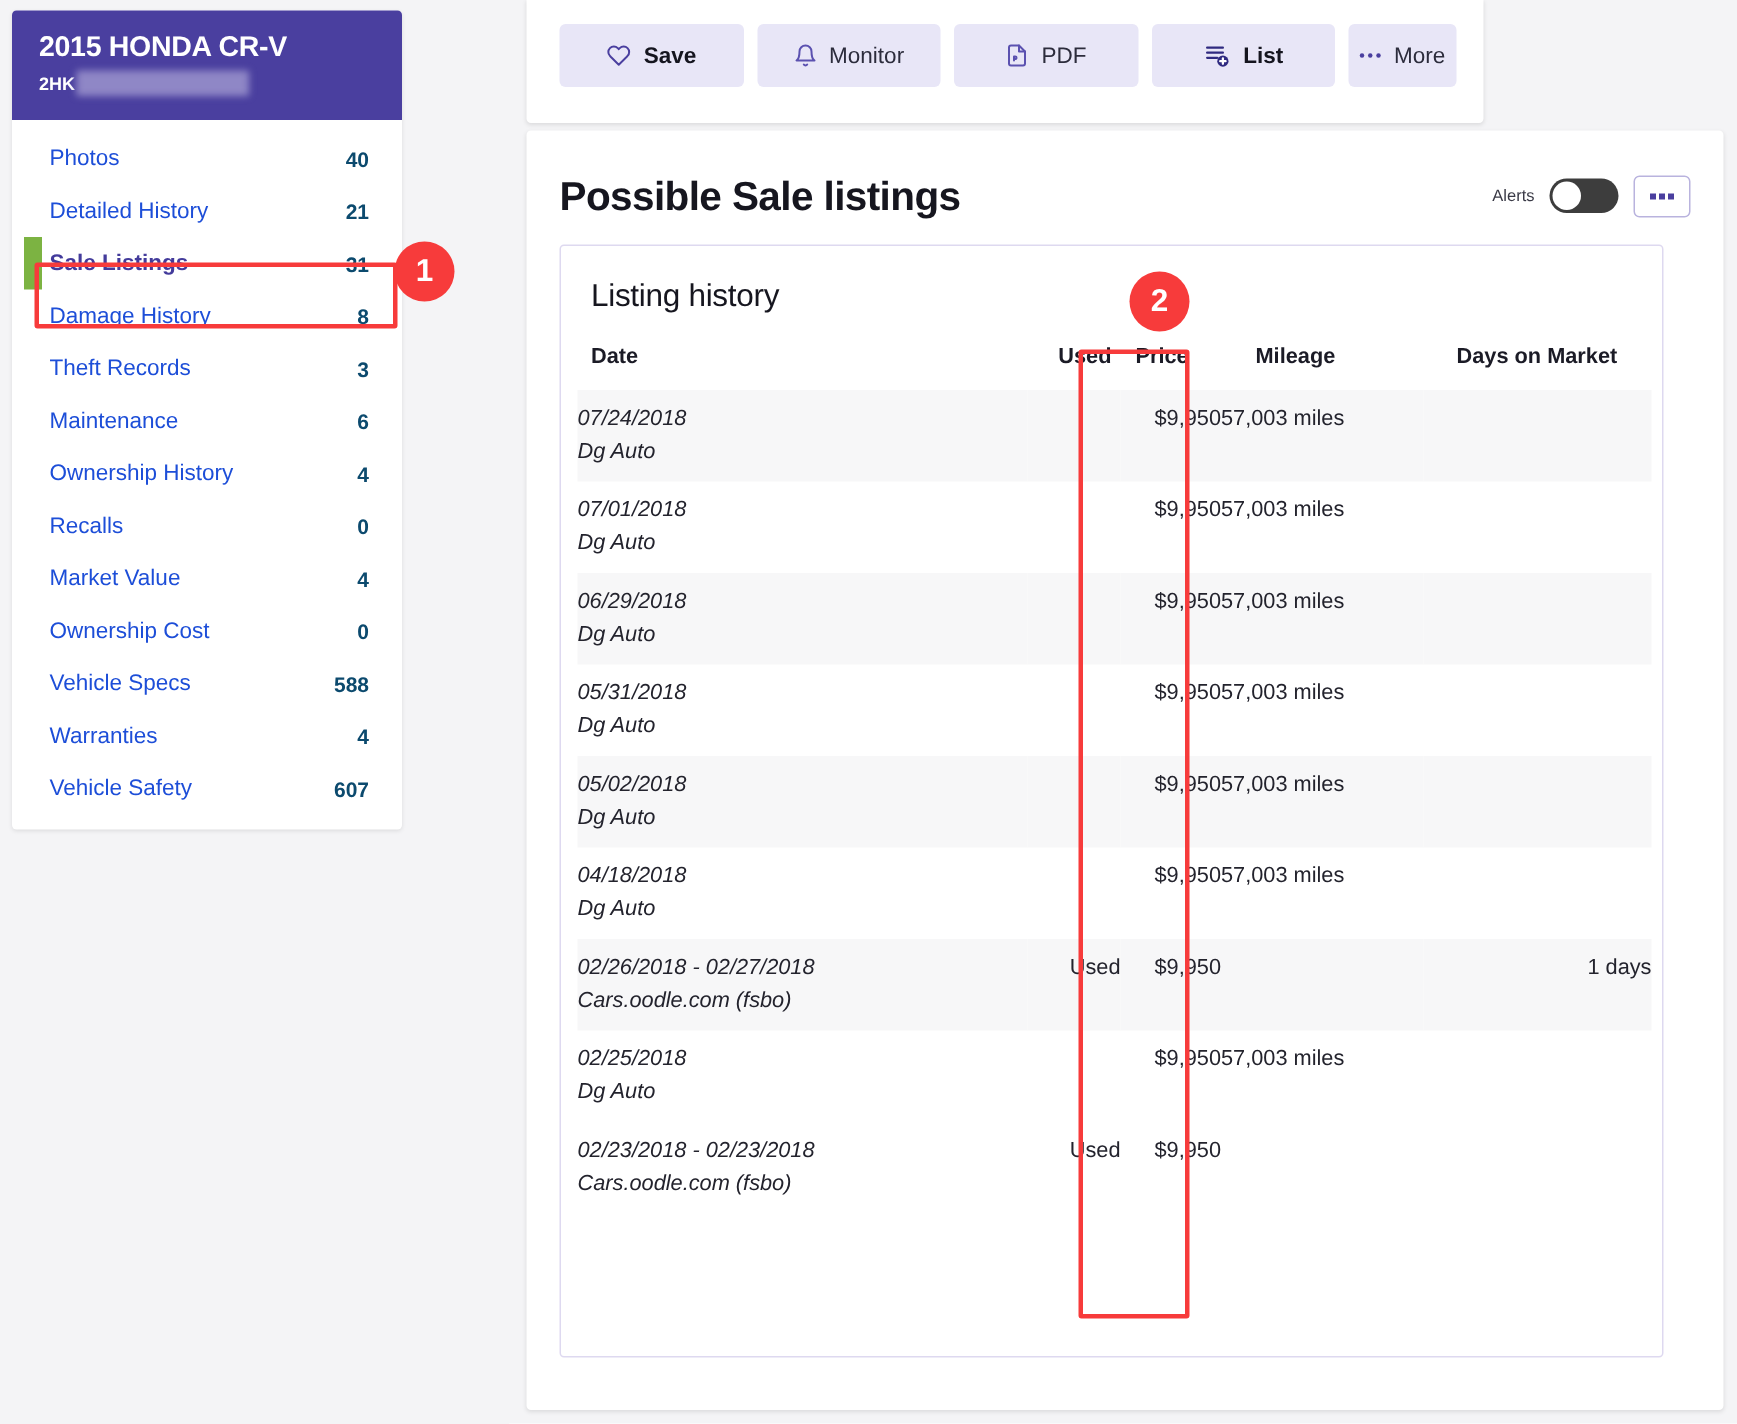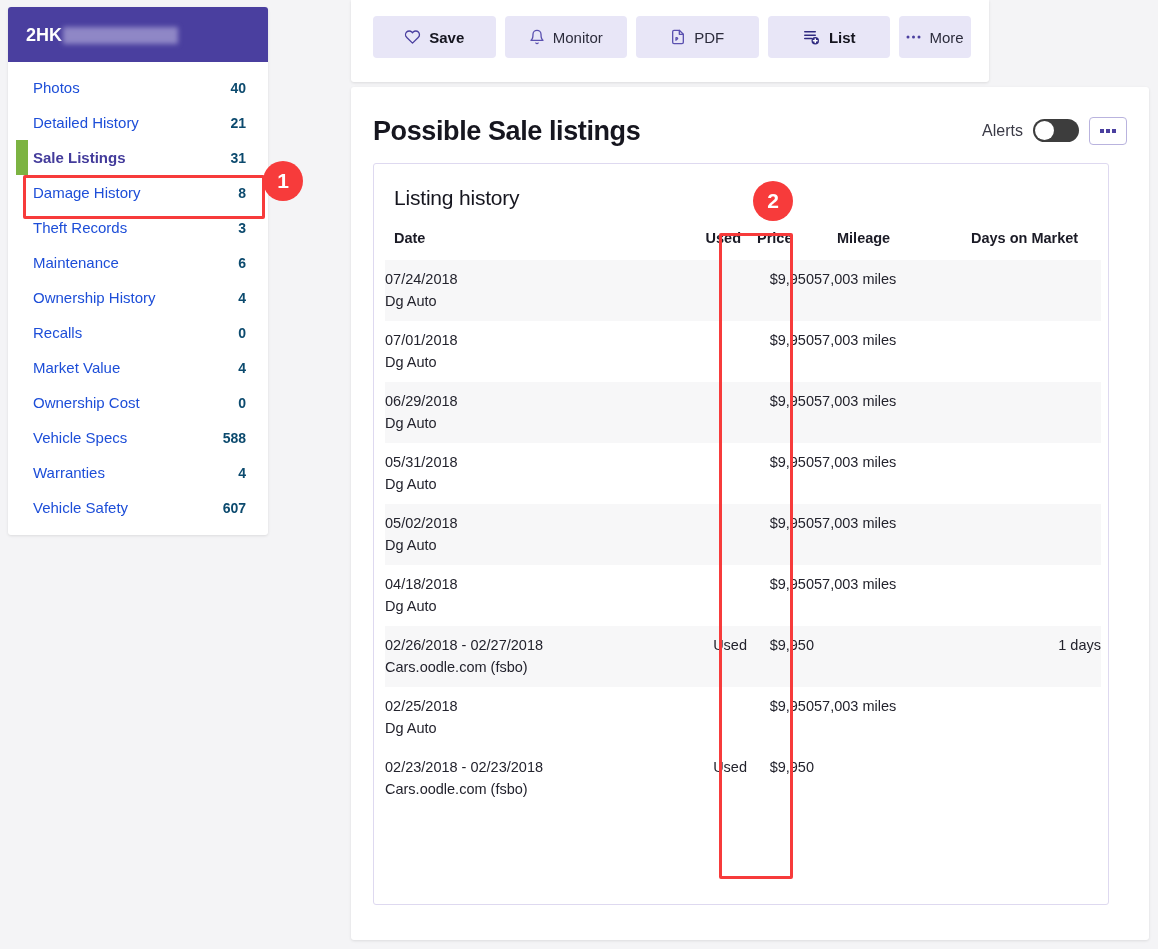--- a/index.html
+++ b/index.html
@@ -38,21 +38,21 @@
     letter-spacing: -0.2px;
     line-height: 22px;
   }
   #vin-row {
     display: flex;
     align-items: center;
     margin-top: 4px;
   }
   #vin-prefix {
     color: #ffffff;
-    font-size: 18px;
+    font-size: 12px;
     font-weight: bold;
   }
   #vin-redaction {
     width: 115px;
     height: 17px;
     margin-left: 1px;
     background: #8f87c6;
     filter: blur(2.5px);
     border-radius: 1px;
   }
@@ -174,21 +174,21 @@
     color: #16161f;
     letter-spacing: -0.4px;
   }
   #alerts-group {
     display: flex;
     align-items: center;
     gap: 10px;
     padding-bottom: 2px;
   }
   #alerts-label {
-    font-size: 16px;
+    font-size: 11px;
     color: #3a3a46;
   }
   #alerts-toggle {
     width: 46px;
     height: 23px;
     border-radius: 12px;
     background: #3d3d3d;
     position: relative;
     cursor: pointer;
   }
@@ -262,33 +262,34 @@
   col.c-mile  { width: 135px; }
   col.c-dom   { width: 152px; }
 
   table#listing-table td {
     font-size: 14.5px;
     color: #23232d;
     vertical-align: top;
     padding: 11px 0 12px 0;
   }
   tr.zebra td { background: #f7f7f8; }
-  td.cell-date { padding-left: 9px; }
+  td.cell-date { padding-left: 9px; font-style: italic; }
   td.cell-type { padding-right: 6px; }
   td.cell-price { padding-right: 9px; }
   td.cell-mileage { padding-left: 23px; }
   td.cell-dom { padding-right: 27px; }
   .date-main { display: block; white-space: nowrap; }
   .date-sub  { display: block; margin-top: 6px; white-space: nowrap; }
 </style>
 </head>
 <body>
 
 <div id="sidebar-card">
   <div id="vehicle-banner">
+    <div id="vehicle-title">2015 HONDA CR-V</div>
     <div id="vin-row">
       <span id="vin-prefix">2HK</span>
       <span id="vin-redaction"></span>
     </div>
   </div>
   <div id="nav-list">
       <div class="nav-item">
         <span class="nav-label">Photos</span>
         <span class="nav-count">40</span>
       </div>

